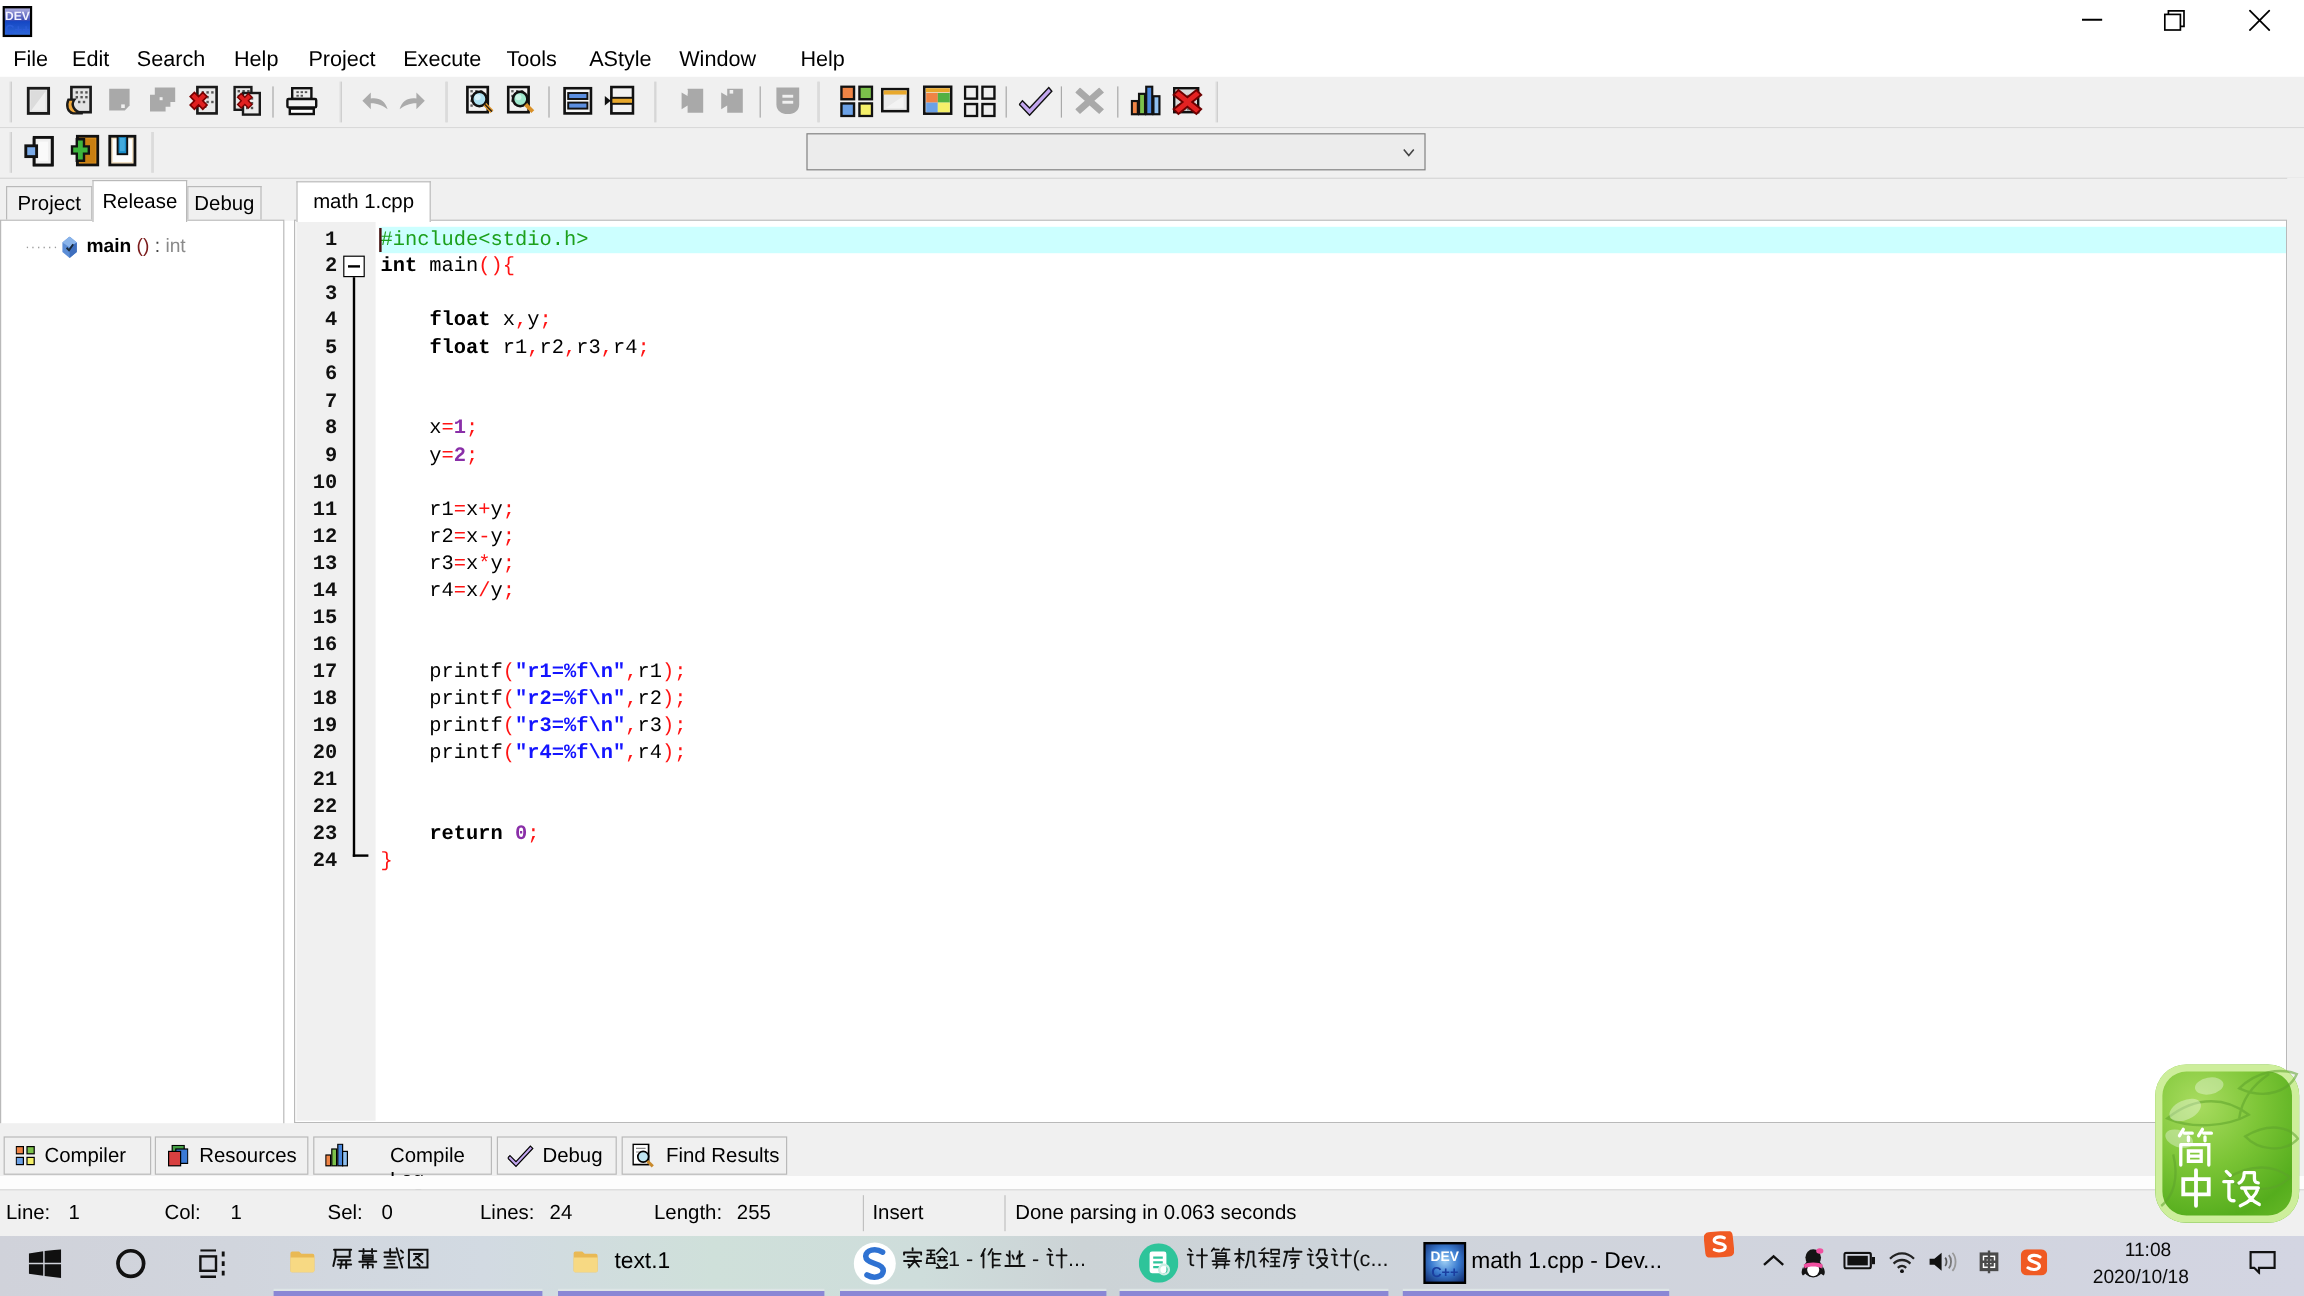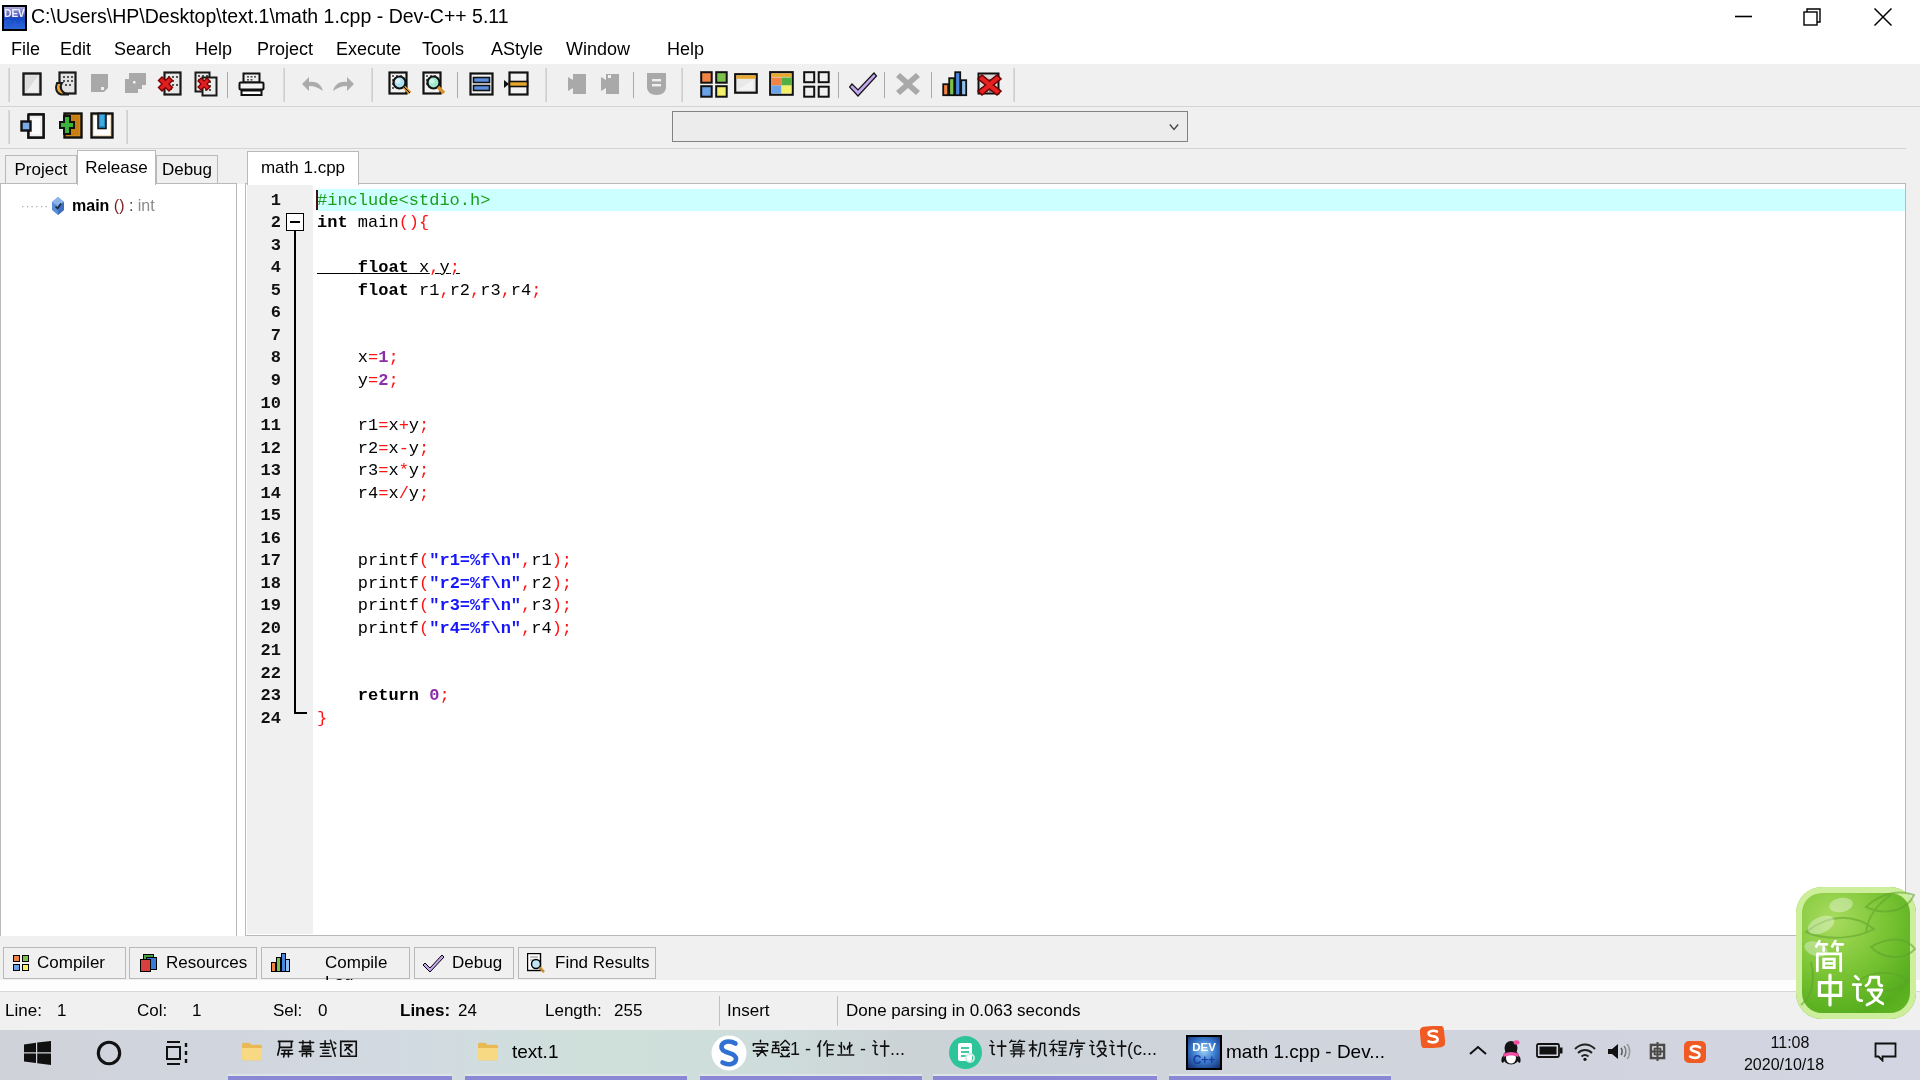--- a/index.html
+++ b/index.html
@@ -60,21 +60,20 @@
         <stop offset="0" stop-color="#b8b6e4"></stop>
           <stop offset="0.45" stop-color="#3d4db4"></stop>
         <stop offset="0.5" stop-color="#1547c4"></stop>
           <stop offset="1" stop-color="#2f6ad8"></stop>
       </linearGradient>
     </defs>
     <rect x="1" y="1" width="23" height="24" fill="url(#devg)" stroke="#000" stroke-width="2"></rect>
     <text x="12.5" y="12" font-family="Liberation Sans" font-size="10" font-weight="bold" fill="#f2f2ff" text-anchor="middle">DEV</text>
     <text x="12.5" y="23" font-family="Liberation Sans" font-size="11" font-weight="bold" fill="#2a5cd8" text-anchor="middle">C++</text>
   </svg>
-  <div class="abs" id="title-text">C:\Users\HP\Desktop\text.1\math 1.cpp - Dev-C++ 5.11</div>
   <svg class="abs" style="left:1735px; top:15px;" width="17" height="3" viewBox="0 0 17 3">
       <line x1="0" y1="1.5" x2="17" y2="1.5" stroke="#000" stroke-width="1.6"></line>
     </svg>
   <svg class="abs" style="left:1803px; top:8px;" width="18" height="18" viewBox="0 0 18 18">
     <rect x="1" y="4" width="13" height="13" fill="none" stroke="#000" stroke-width="1.4"></rect>
     <path d="M4 4 V1 H17 V14 H14" fill="none" stroke="#000" stroke-width="1.4"></path>
   </svg>
   <svg class="abs" style="left:1874px; top:8px;" width="18" height="18" viewBox="0 0 18 18">
     <line x1="0.5" y1="0.5" x2="17.5" y2="17.5" stroke="#000" stroke-width="1.5"></line>
     <line x1="17.5" y1="0.5" x2="0.5" y2="17.5" stroke="#000" stroke-width="1.5"></line>
@@ -389,21 +388,21 @@
   <div class="lnum" style="top:433px;">20</div>
   <div class="lnum" style="top:455px;">21</div>
   <div class="lnum" style="top:478px;">22</div>
   <div class="lnum" style="top:500px;">23</div>
   <div class="lnum" style="top:523px;">24</div>
 
   <div class="abs" style="left:70px; top:6px; width:2px; height:20px; background:#4a0d0d; z-index:3;"></div>
 
   <div class="cline" style="top:5px;"><span class="inc">#include&lt;stdio.h&gt;</span></div>
   <div class="cline" style="top:27px;"><span class="kw">int</span> main<span class="sym">(){</span></div>
-  <div class="cline" style="top:72px;text-decoration:underline;">    <span class="kw">float</span> x<span class="sym">,</span>y<span class="sym">;</span></div>
+  <div class="cline" style="top:72px;">    <span class="kw">float</span> x<span class="sym">,</span>y<span class="sym">;</span></div>
   <div class="cline" style="top:95px;">    <span class="kw">float</span> r1<span class="sym">,</span>r2<span class="sym">,</span>r3<span class="sym">,</span>r4<span class="sym">;</span></div>
   <div class="cline" style="top:162px;">    x<span class="sym">=</span><span class="num">1</span><span class="sym">;</span></div>
   <div class="cline" style="top:185px;">    y<span class="sym">=</span><span class="num">2</span><span class="sym">;</span></div>
   <div class="cline" style="top:230px;">    r1<span class="sym">=</span>x<span class="sym">+</span>y<span class="sym">;</span></div>
   <div class="cline" style="top:253px;">    r2<span class="sym">=</span>x<span class="sym">-</span>y<span class="sym">;</span></div>
   <div class="cline" style="top:275px;">    r3<span class="sym">=</span>x<span class="sym">*</span>y<span class="sym">;</span></div>
   <div class="cline" style="top:298px;">    r4<span class="sym">=</span>x<span class="sym">/</span>y<span class="sym">;</span></div>
   <div class="cline" style="top:365px;">    printf<span class="sym">(</span><span class="str">"r1=%f\n"</span><span class="sym">,</span>r1<span class="sym">);</span></div>
   <div class="cline" style="top:388px;">    printf<span class="sym">(</span><span class="str">"r2=%f\n"</span><span class="sym">,</span>r2<span class="sym">);</span></div>
   <div class="cline" style="top:410px;">    printf<span class="sym">(</span><span class="str">"r3=%f\n"</span><span class="sym">,</span>r3<span class="sym">);</span></div>
@@ -458,21 +457,21 @@
   </div>
 </div>
 <div class="abs" id="whitestrip"></div>
 <div class="abs" id="statusbar">
   <span class="stat" style="left:5px;">Line:</span>
     <span class="stat" style="left:57px;">1</span>
   <span class="stat" style="left:137px;">Col:</span>
     <span class="stat" style="left:192px;">1</span>
   <span class="stat" style="left:273px;">Sel:</span>
     <span class="stat" style="left:318px;">0</span>
-  <span class="stat" style="left:400px;font-weight:bold;">Lines:</span>
+  <span class="stat" style="left:400px;">Lines:</span>
     <span class="stat" style="left:458px;">24</span>
   <span class="stat" style="left:545px;">Length:</span>
     <span class="stat" style="left:614px;">255</span>
   <div class="abs" style="left:719px; top:4px; width:1px; height:30px; background:#c0c0c0;"></div>
   <span class="stat" style="left:727px;">Insert</span>
   <div class="abs" style="left:837px; top:4px; width:1px; height:30px; background:#c0c0c0;"></div>
   <span class="stat" style="left:846px;">Done parsing in 0.063 seconds</span>
 </div>
 
 <svg width="0" height="0" style="position:absolute;">

